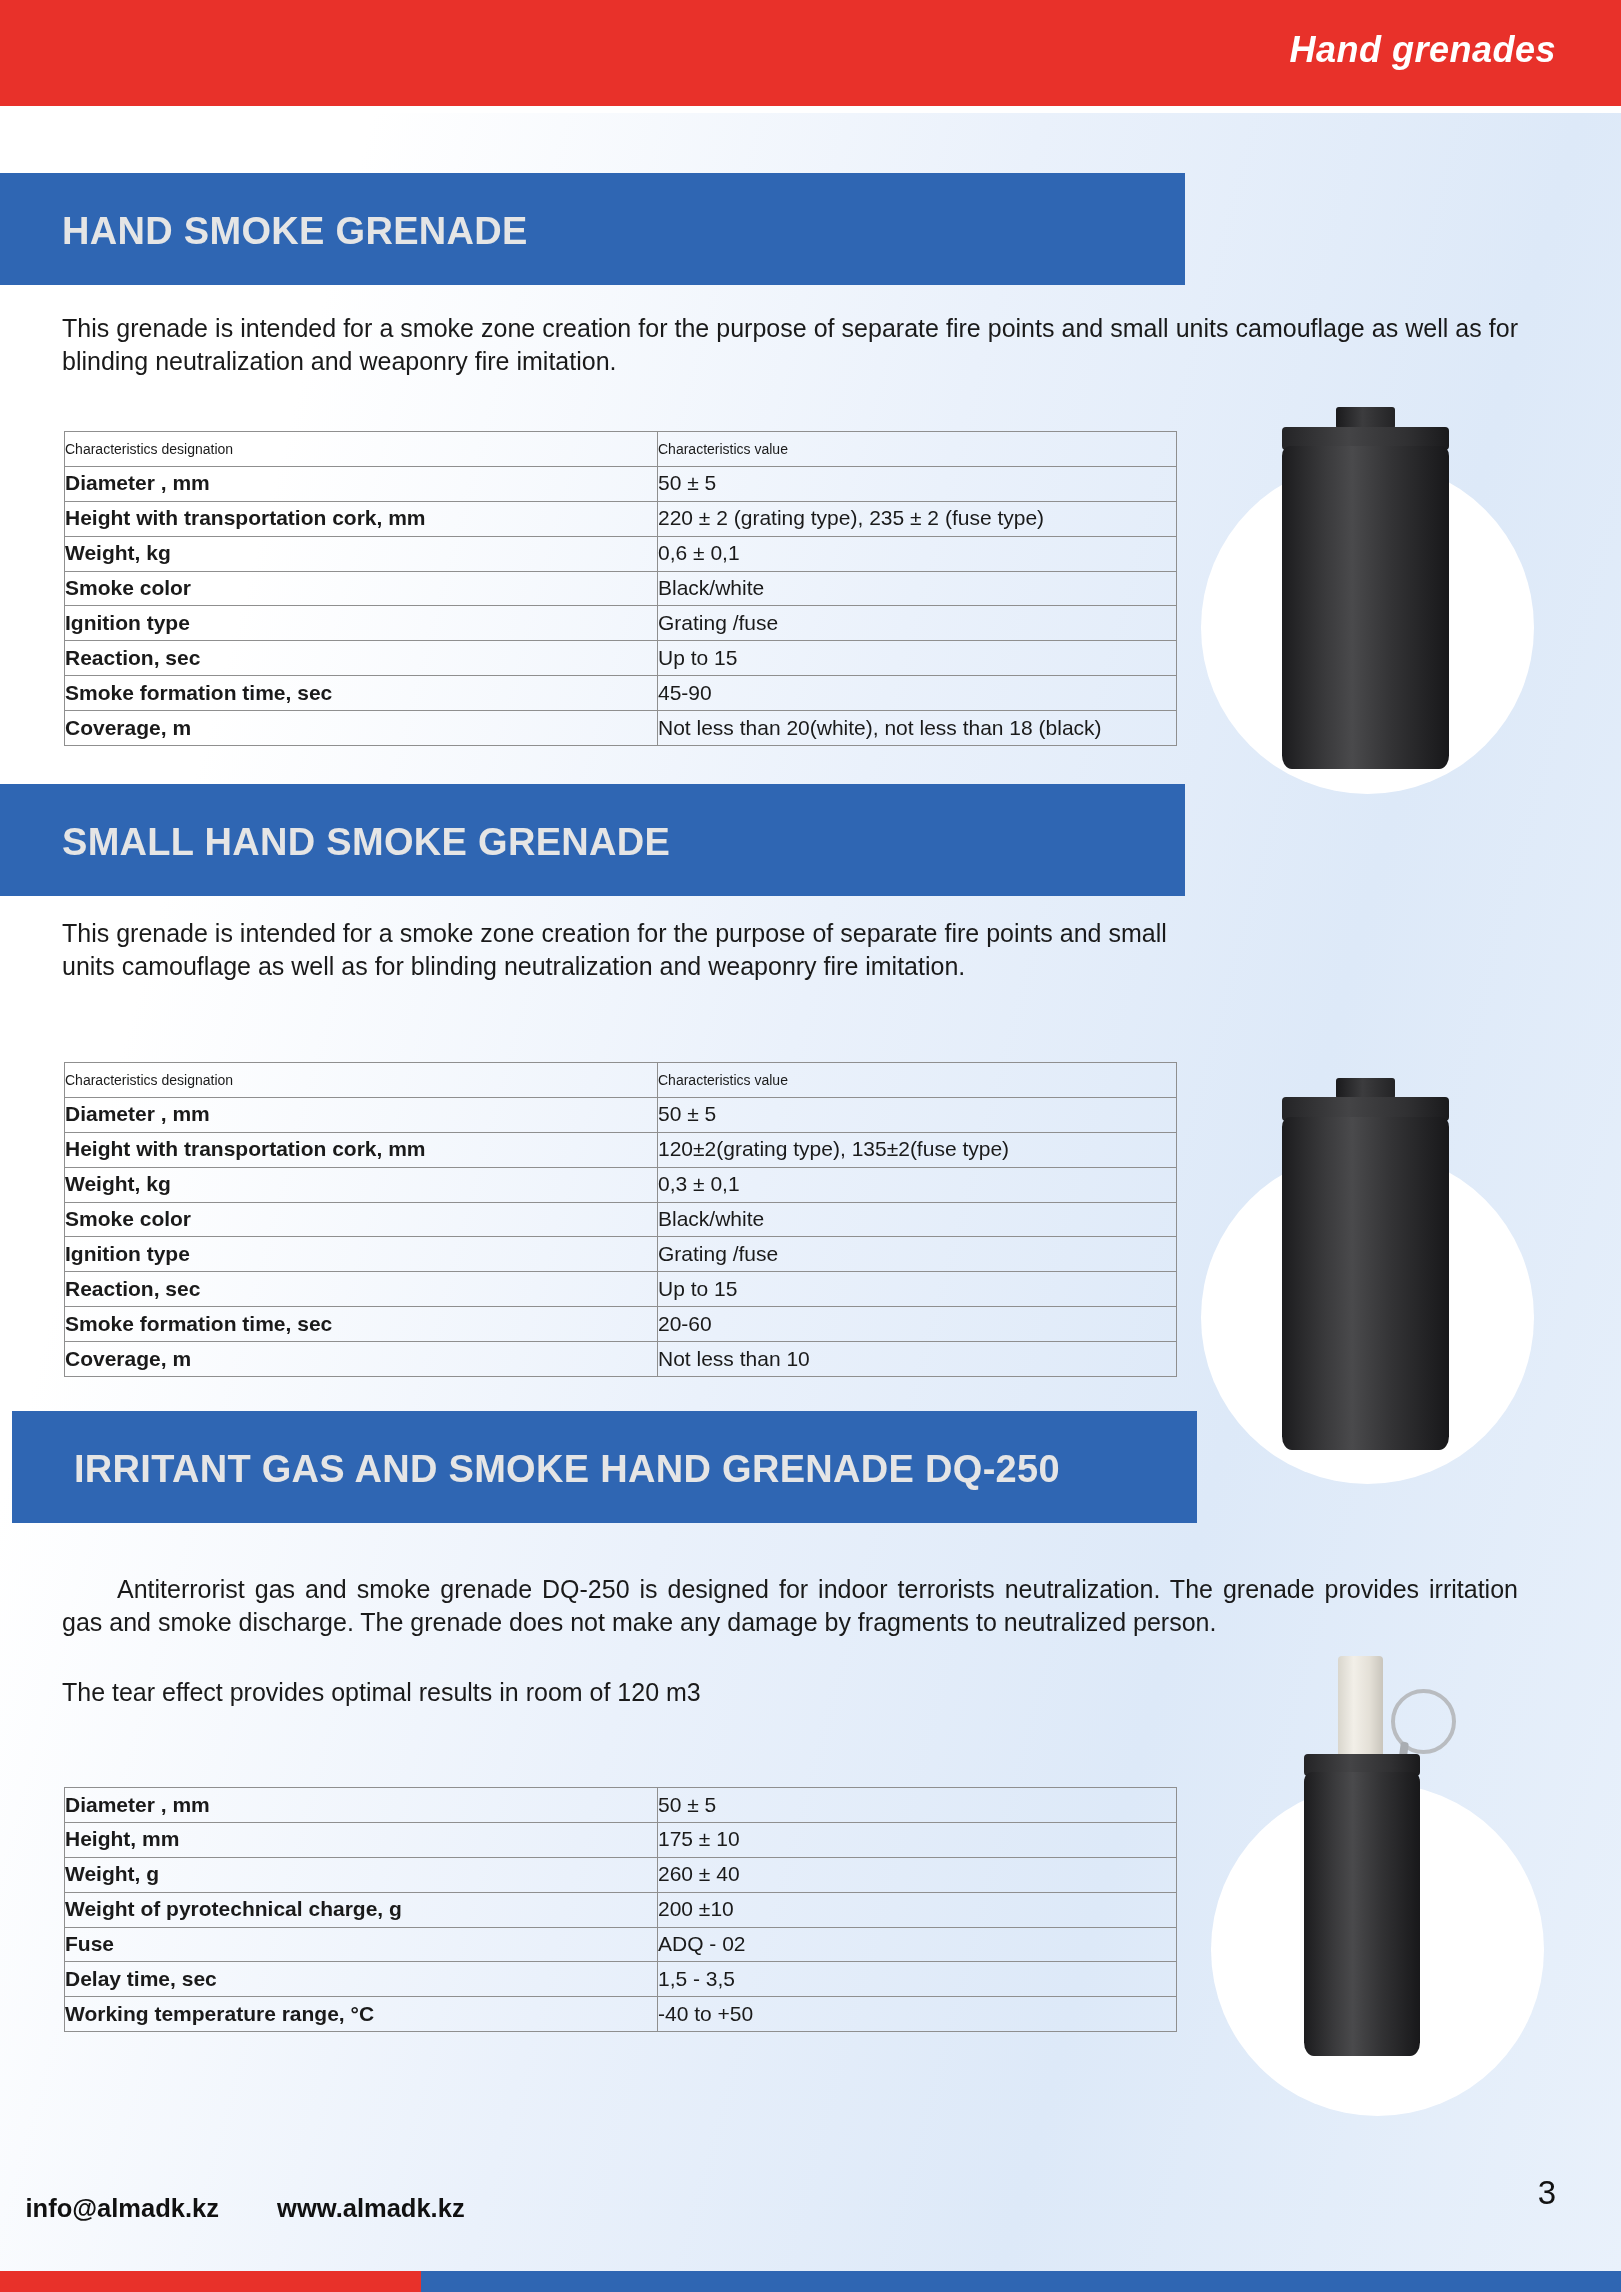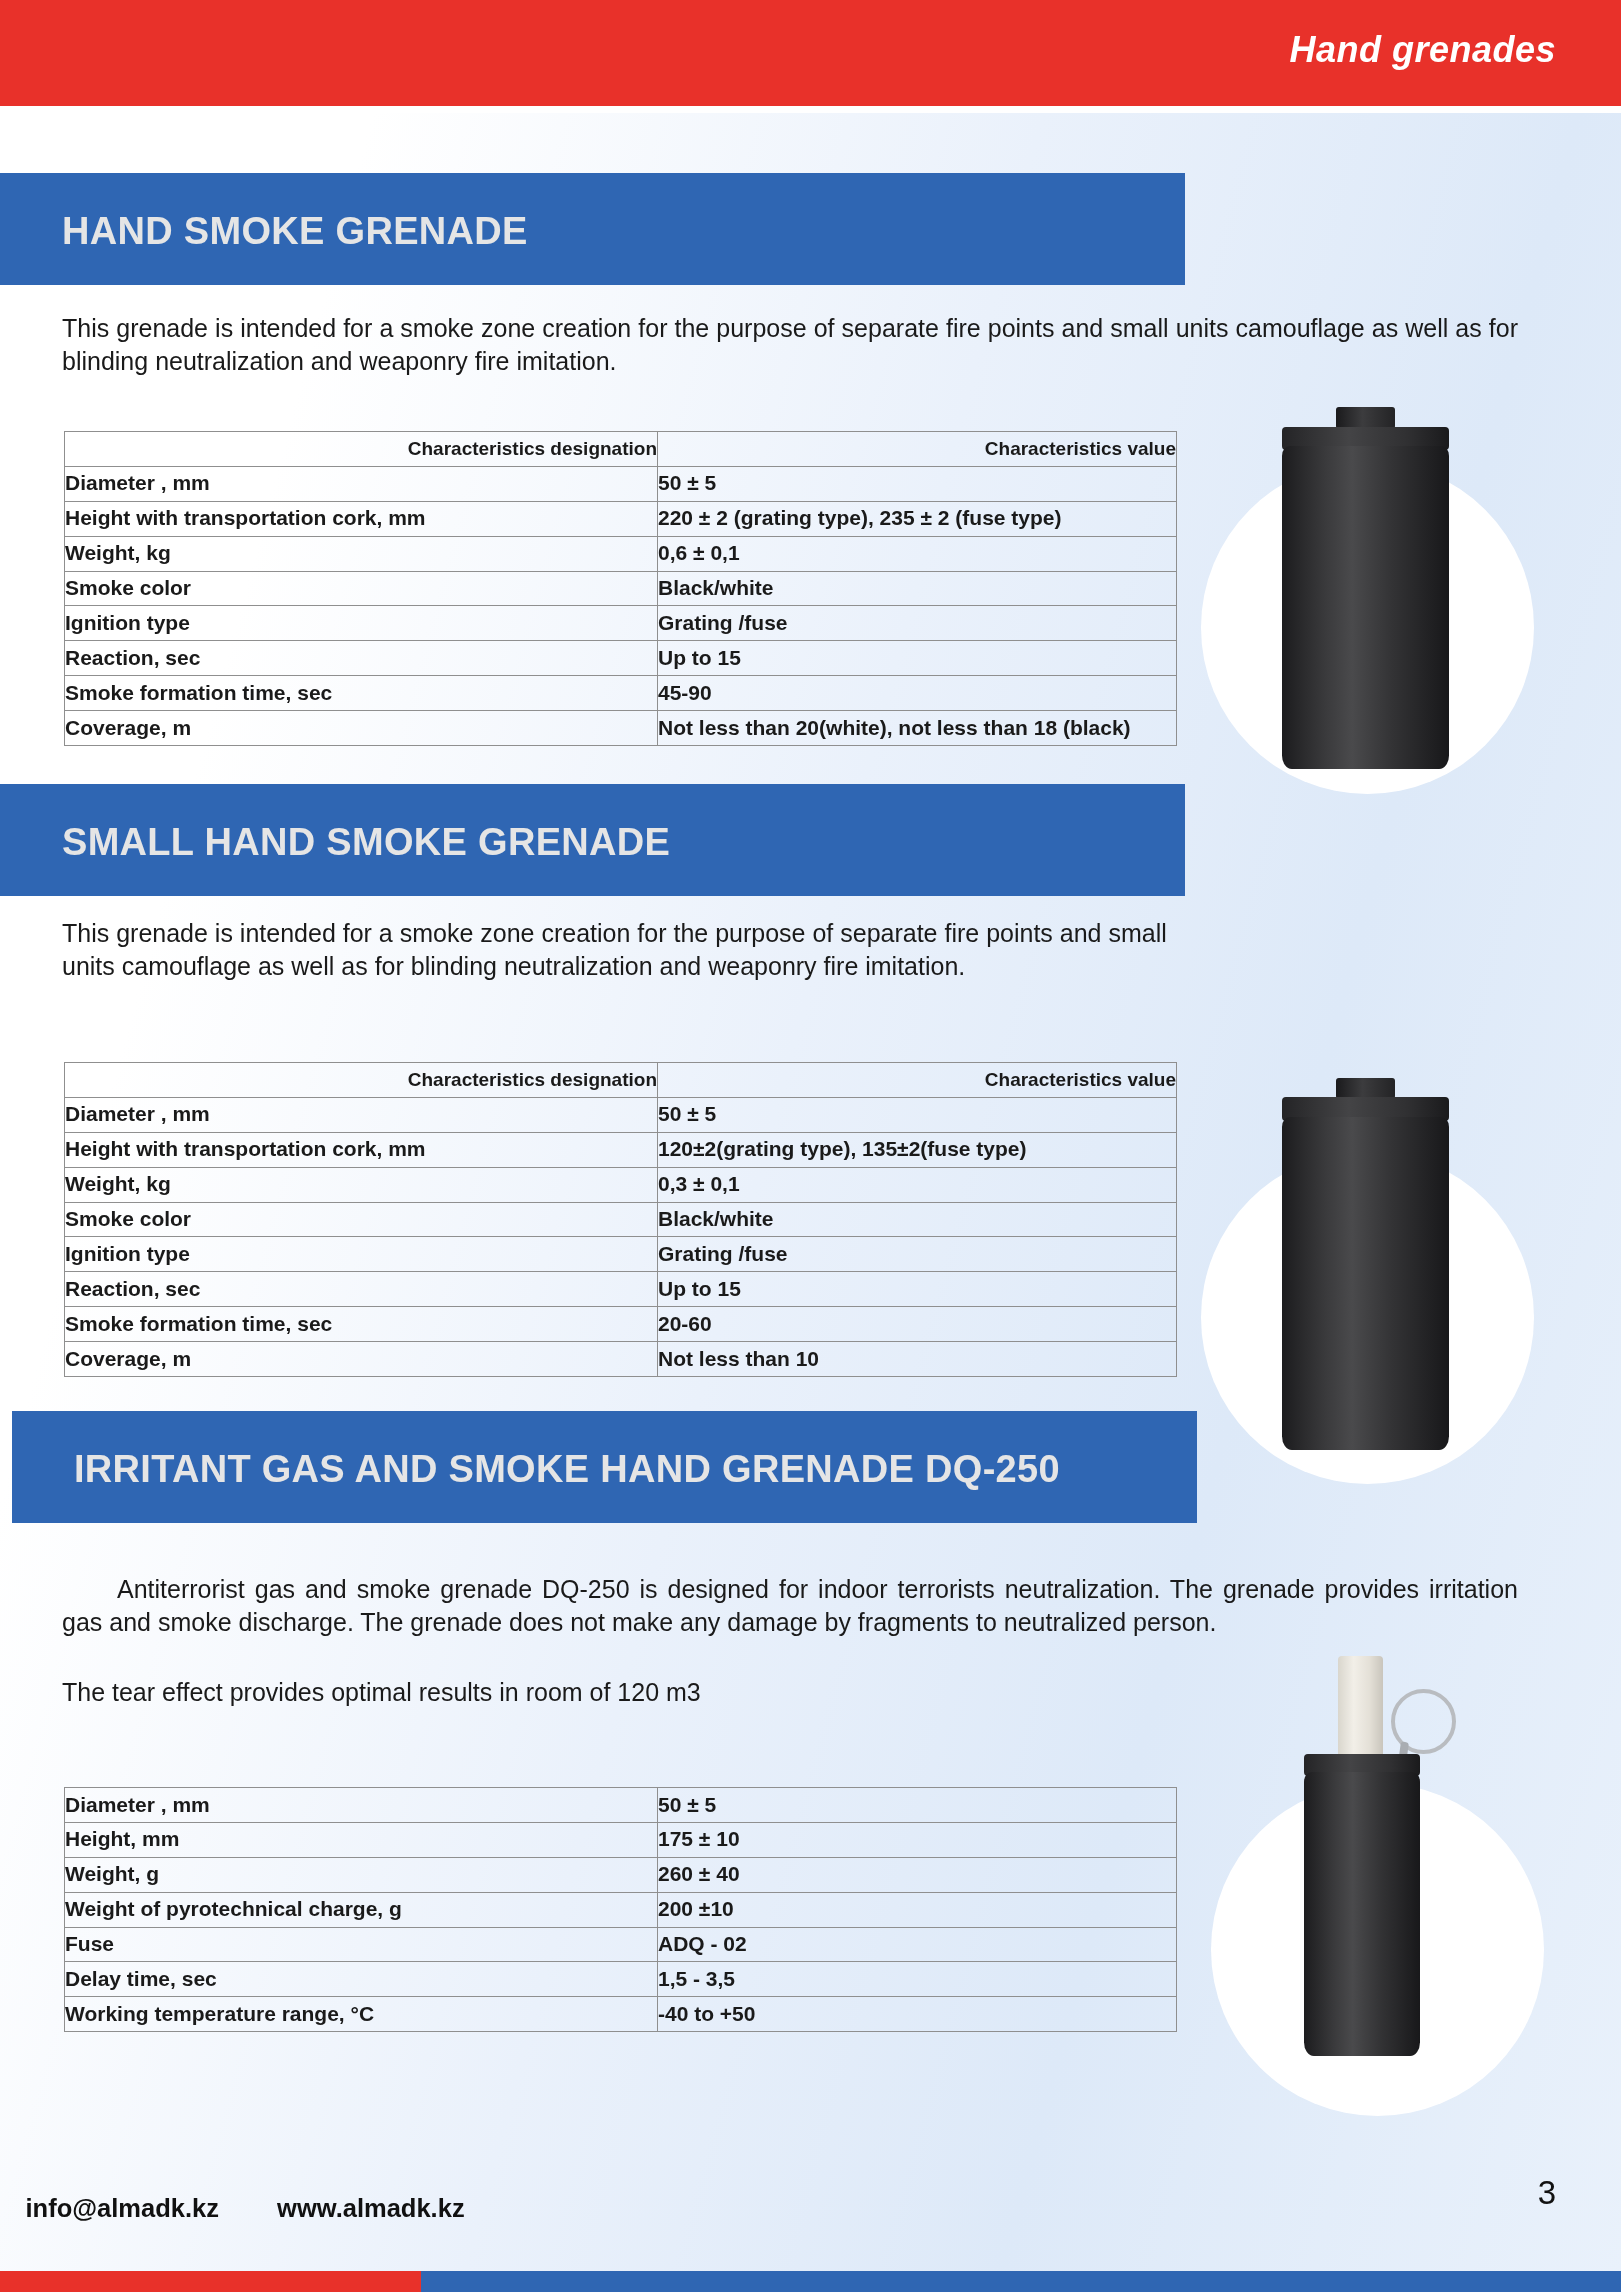--- a/index.html
+++ b/index.html
@@ -86,31 +86,31 @@
   }
   table.spec td, table.spec th {
     border: 1px solid #8f8f8f;
     padding: 2px 0 2.9px 0;
     font-size: 21px;
     color: #1a1a1a;
     height: 29px;
     vertical-align: middle;
   }
   table.spec th {
-    font-weight: bold;
-    font-size: 19px;
-    text-align: right;
+    font-weight: normal;
+    font-size: 14px;
+    text-align: left;
   }
   td.key {
     font-weight: bold;
     padding-left: 21.6px;
   }
   td.val {
     padding-left: 12.7px;
-    font-weight: bold;
+    font-weight: normal;
   }
 
   
   .prod {
     position: absolute;
   }
   .prod .disc {
     position: absolute;
     border-radius: 50%;
     background: #ffffff;

